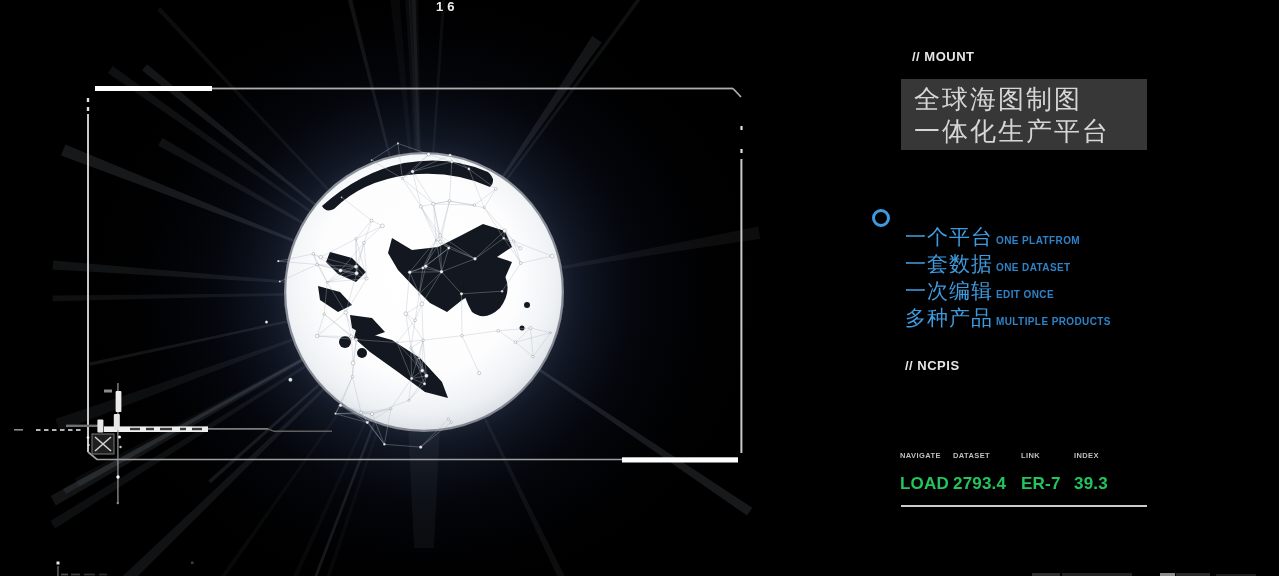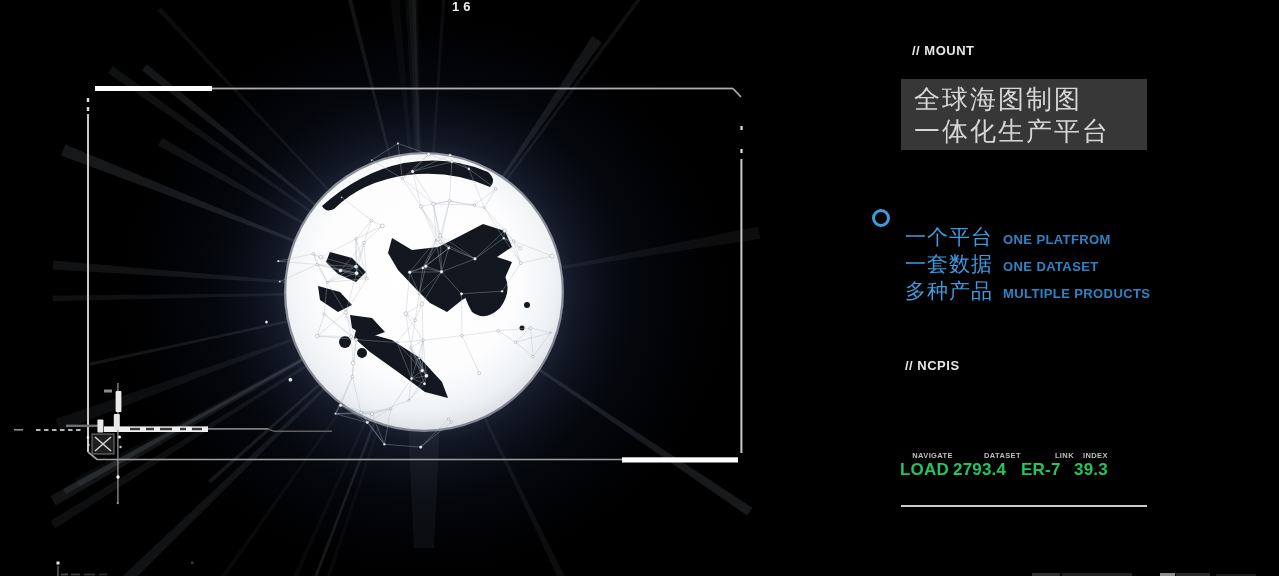--- a/index.html
+++ b/index.html
@@ -1,38 +1,38 @@
 <!DOCTYPE html>
 <html style="--accent: #3f9bdf; --accent-dim: #2e82c8;"><head>
 <meta charset="utf-8">
 <style>
   html,body{margin:0;padding:0;background:#000;}
   .app{position:relative;width:1279px;height:576px;background:#000;overflow:hidden;
        font-family:"Liberation Sans","DejaVu Sans",sans-serif;}
   svg{position:absolute;left:0;top:0;}
-  .counter{position:absolute;left:452px;top:0;font-size:13px;font-weight:bold;
+  .counter{position:absolute;left:436px;top:0;font-size:13px;font-weight:bold;
            letter-spacing:4px;color:#ededed;line-height:14px;}
   .section-label{position:absolute;font-size:13px;font-weight:bold;letter-spacing:.5px;color:#e6e6e6;}
-  .mount-label{left:912px;top:43px;}
+  .mount-label{left:912px;top:49px;}
   .ncpis-label{left:905px;top:358px;}
   .title-box{position:absolute;left:901px;top:79px;width:246px;height:71px;background:#373737;
              color:#d6d6d6;font-size:26px;letter-spacing:2px;line-height:32px;
              padding:4px 0 0 13px;box-sizing:border-box;}
   .ring{position:absolute;left:872px;top:209px;width:12px;height:12px;border-radius:50%;
         border:3.5px solid var(--accent,#3f9bdf);}
   .features{position:absolute;left:905px;top:223px;}
   .feat-row{height:27px;line-height:27px;white-space:nowrap;}
   .feat-zh{font-size:21px;letter-spacing:1px;color:var(--accent,#3f9bdf);}
-  .feat-en{font-size:13px;font-weight:bold;letter-spacing:.4px;margin-left:10px;
+  .feat-en{font-size:10px;font-weight:bold;letter-spacing:.4px;margin-left:3px;
            color:var(--accent-dim,#2e82c8);}
   .sysname{position:absolute;left:901px;top:392px;font-size:14px;line-height:18.5px;
            letter-spacing:.3px;color:#e0e0e0;}
   .stats{position:absolute;left:900px;top:451px;display:grid;
          grid-template-columns:53px 68px 53px auto;}
-  .stat-label{font-size:7.5px;font-weight:bold;letter-spacing:.4px;color:#bfbfbf;margin-bottom:0;text-align:right;}
+  .stat-label{font-size:7.5px;font-weight:bold;letter-spacing:.4px;color:#bfbfbf;margin-bottom:14px;}
   .stat-value{font-size:17px;font-weight:bold;letter-spacing:.2px;color:#22c55e;}
   .divider{position:absolute;left:901px;top:505px;width:246px;height:2.2px;background:#cbcbcb;}
 </style>
 </head>
 <body>
 
 <div class="app">
 
   <svg width="1279" height="576" viewBox="0 0 1279 576">
     <defs>
@@ -482,20 +482,23 @@
   <div class="ring"></div>
 
   <div class="features">
     <div class="feat-row">
       <span class="feat-zh">一个平台</span><span class="feat-en">ONE PLATFROM</span>
     </div>
     <div class="feat-row">
       <span class="feat-zh">一套数据</span><span class="feat-en">ONE DATASET</span>
     </div>
     <div class="feat-row">
+      <span class="feat-zh">一次编辑</span><span class="feat-en">EDIT ONCE</span>
+    </div>
+    <div class="feat-row">
       <span class="feat-zh">多种产品</span><span class="feat-en">MULTIPLE PRODUCTS</span>
     </div>
   </div>
 
   <div class="section-label ncpis-label">// NCPIS</div>
 
 
   <div class="stats">
     <div class="stat">
       <div class="stat-label">NAVIGATE</div>

